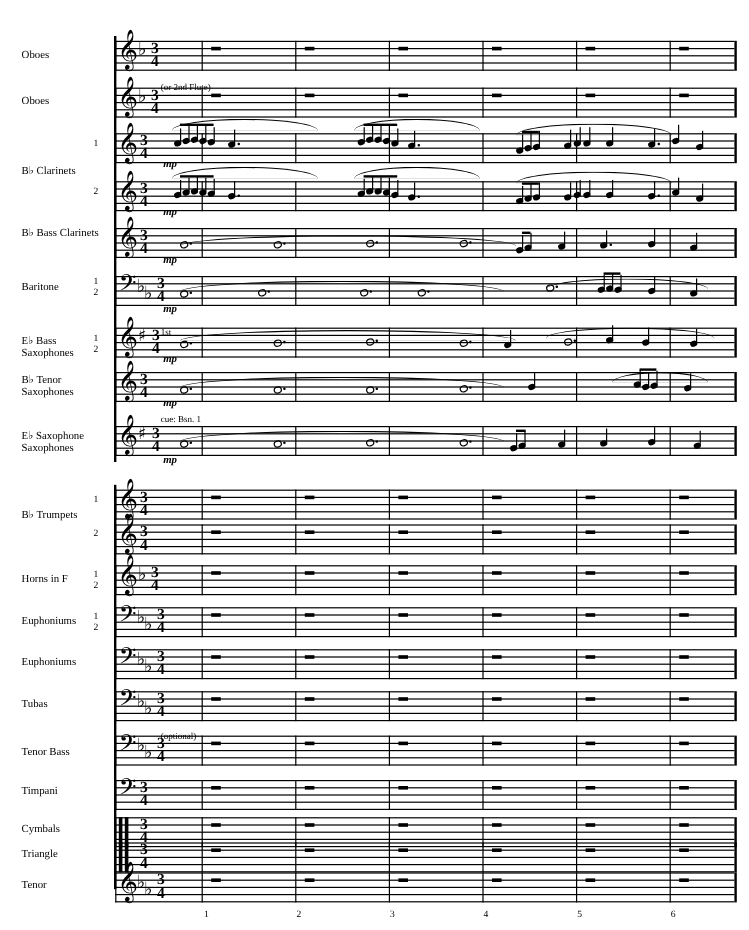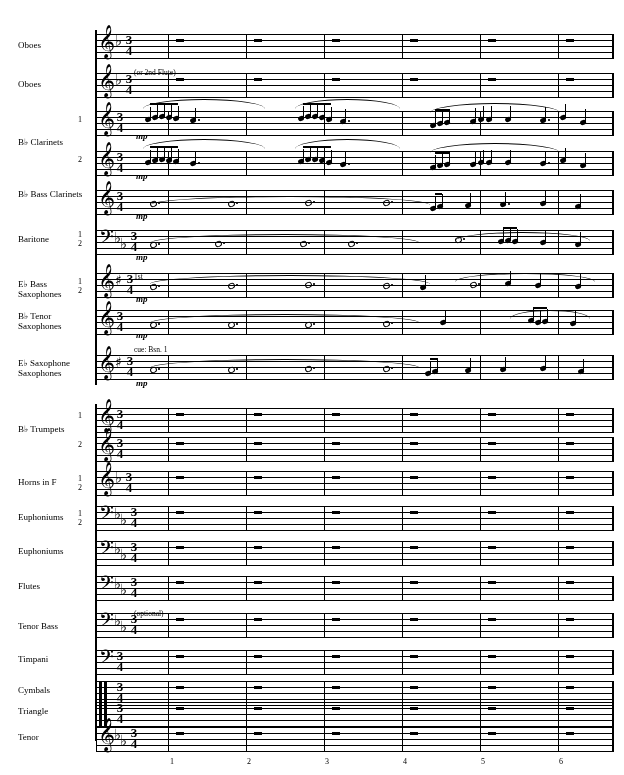--- a/index.html
+++ b/index.html
@@ -923,21 +923,21 @@
   <div class="lbl" style="left:18px; top:279px;">E♭ Bass</div>
   <div class="lbl" style="left:18px; top:289px;">Saxophones</div>
   <div class="lbl" style="left:18px; top:311px;">B♭ Tenor</div>
   <div class="lbl" style="left:18px; top:321px;">Saxophones</div>
   <div class="lbl" style="left:18px; top:358px;">E♭ Saxophone</div>
   <div class="lbl" style="left:18px; top:368px;">Saxophones</div>
   <div class="lbl" style="left:18px;  top:424px;">B♭ Trumpets</div>
   <div class="lbl" style="left:18px;  top:477px;">Horns in F</div>
   <div class="lbl" style="left:18px;  top:512px;">Euphoniums</div>
   <div class="lbl" style="left:18px;  top:546px;">Euphoniums</div>
-  <div class="lbl" style="left:18px;  top:581px;">Flutes</div>
+  <div class="lbl" style="left:18px;  top:581px;">Tubas</div>
   <div class="lbl" style="left:18px;  top:621px;">Tenor Bass</div>
   <div class="lbl" style="left:18px;  top:654px;">Timpani</div>
   <div class="lbl" style="left:18px;  top:685px;">Cymbals</div>
   <div class="lbl" style="left:18px;  top:706px;">Triangle</div>
   <div class="lbl" style="left:18px;  top:732px;">Tenor</div>
 
   <div class="numstack" style="left:78px; top:115px;">1</div>
   <div class="numstack" style="left:78px; top:155px;">2</div>
   <div class="numstack" style="left:78px; top:230px;">1</div>
   <div class="numstack" style="left:78px; top:239px;">2</div>

